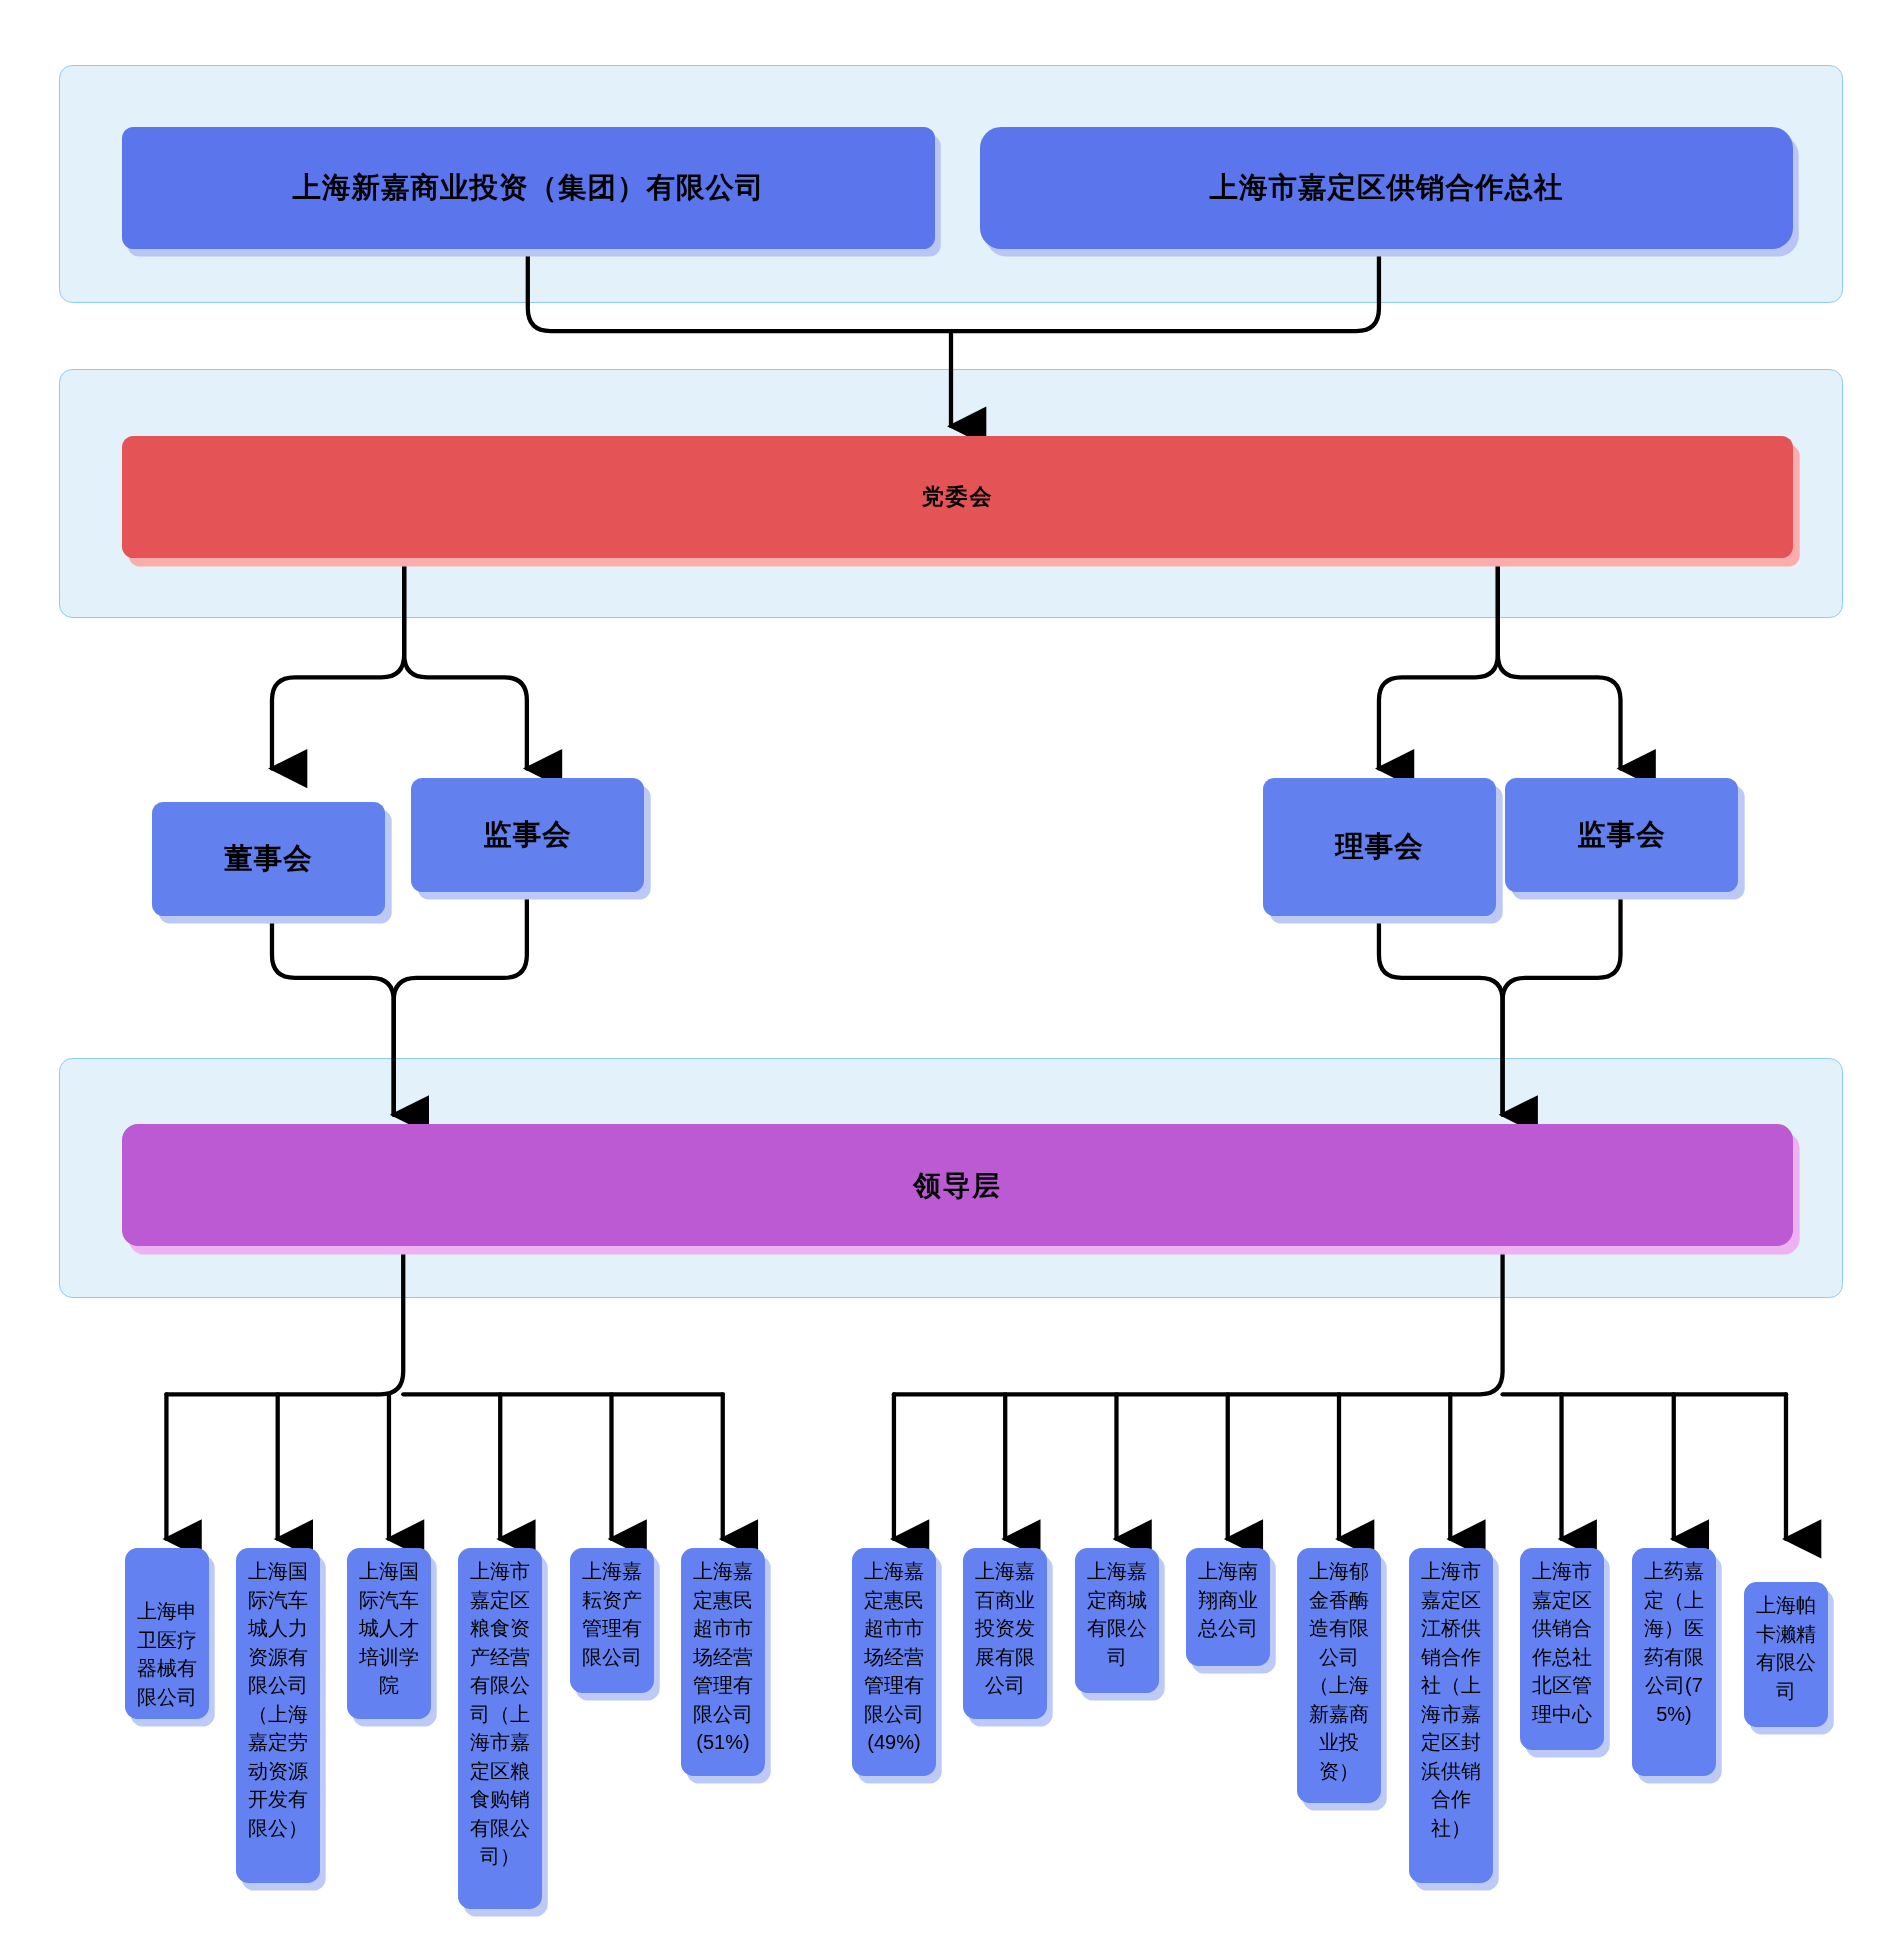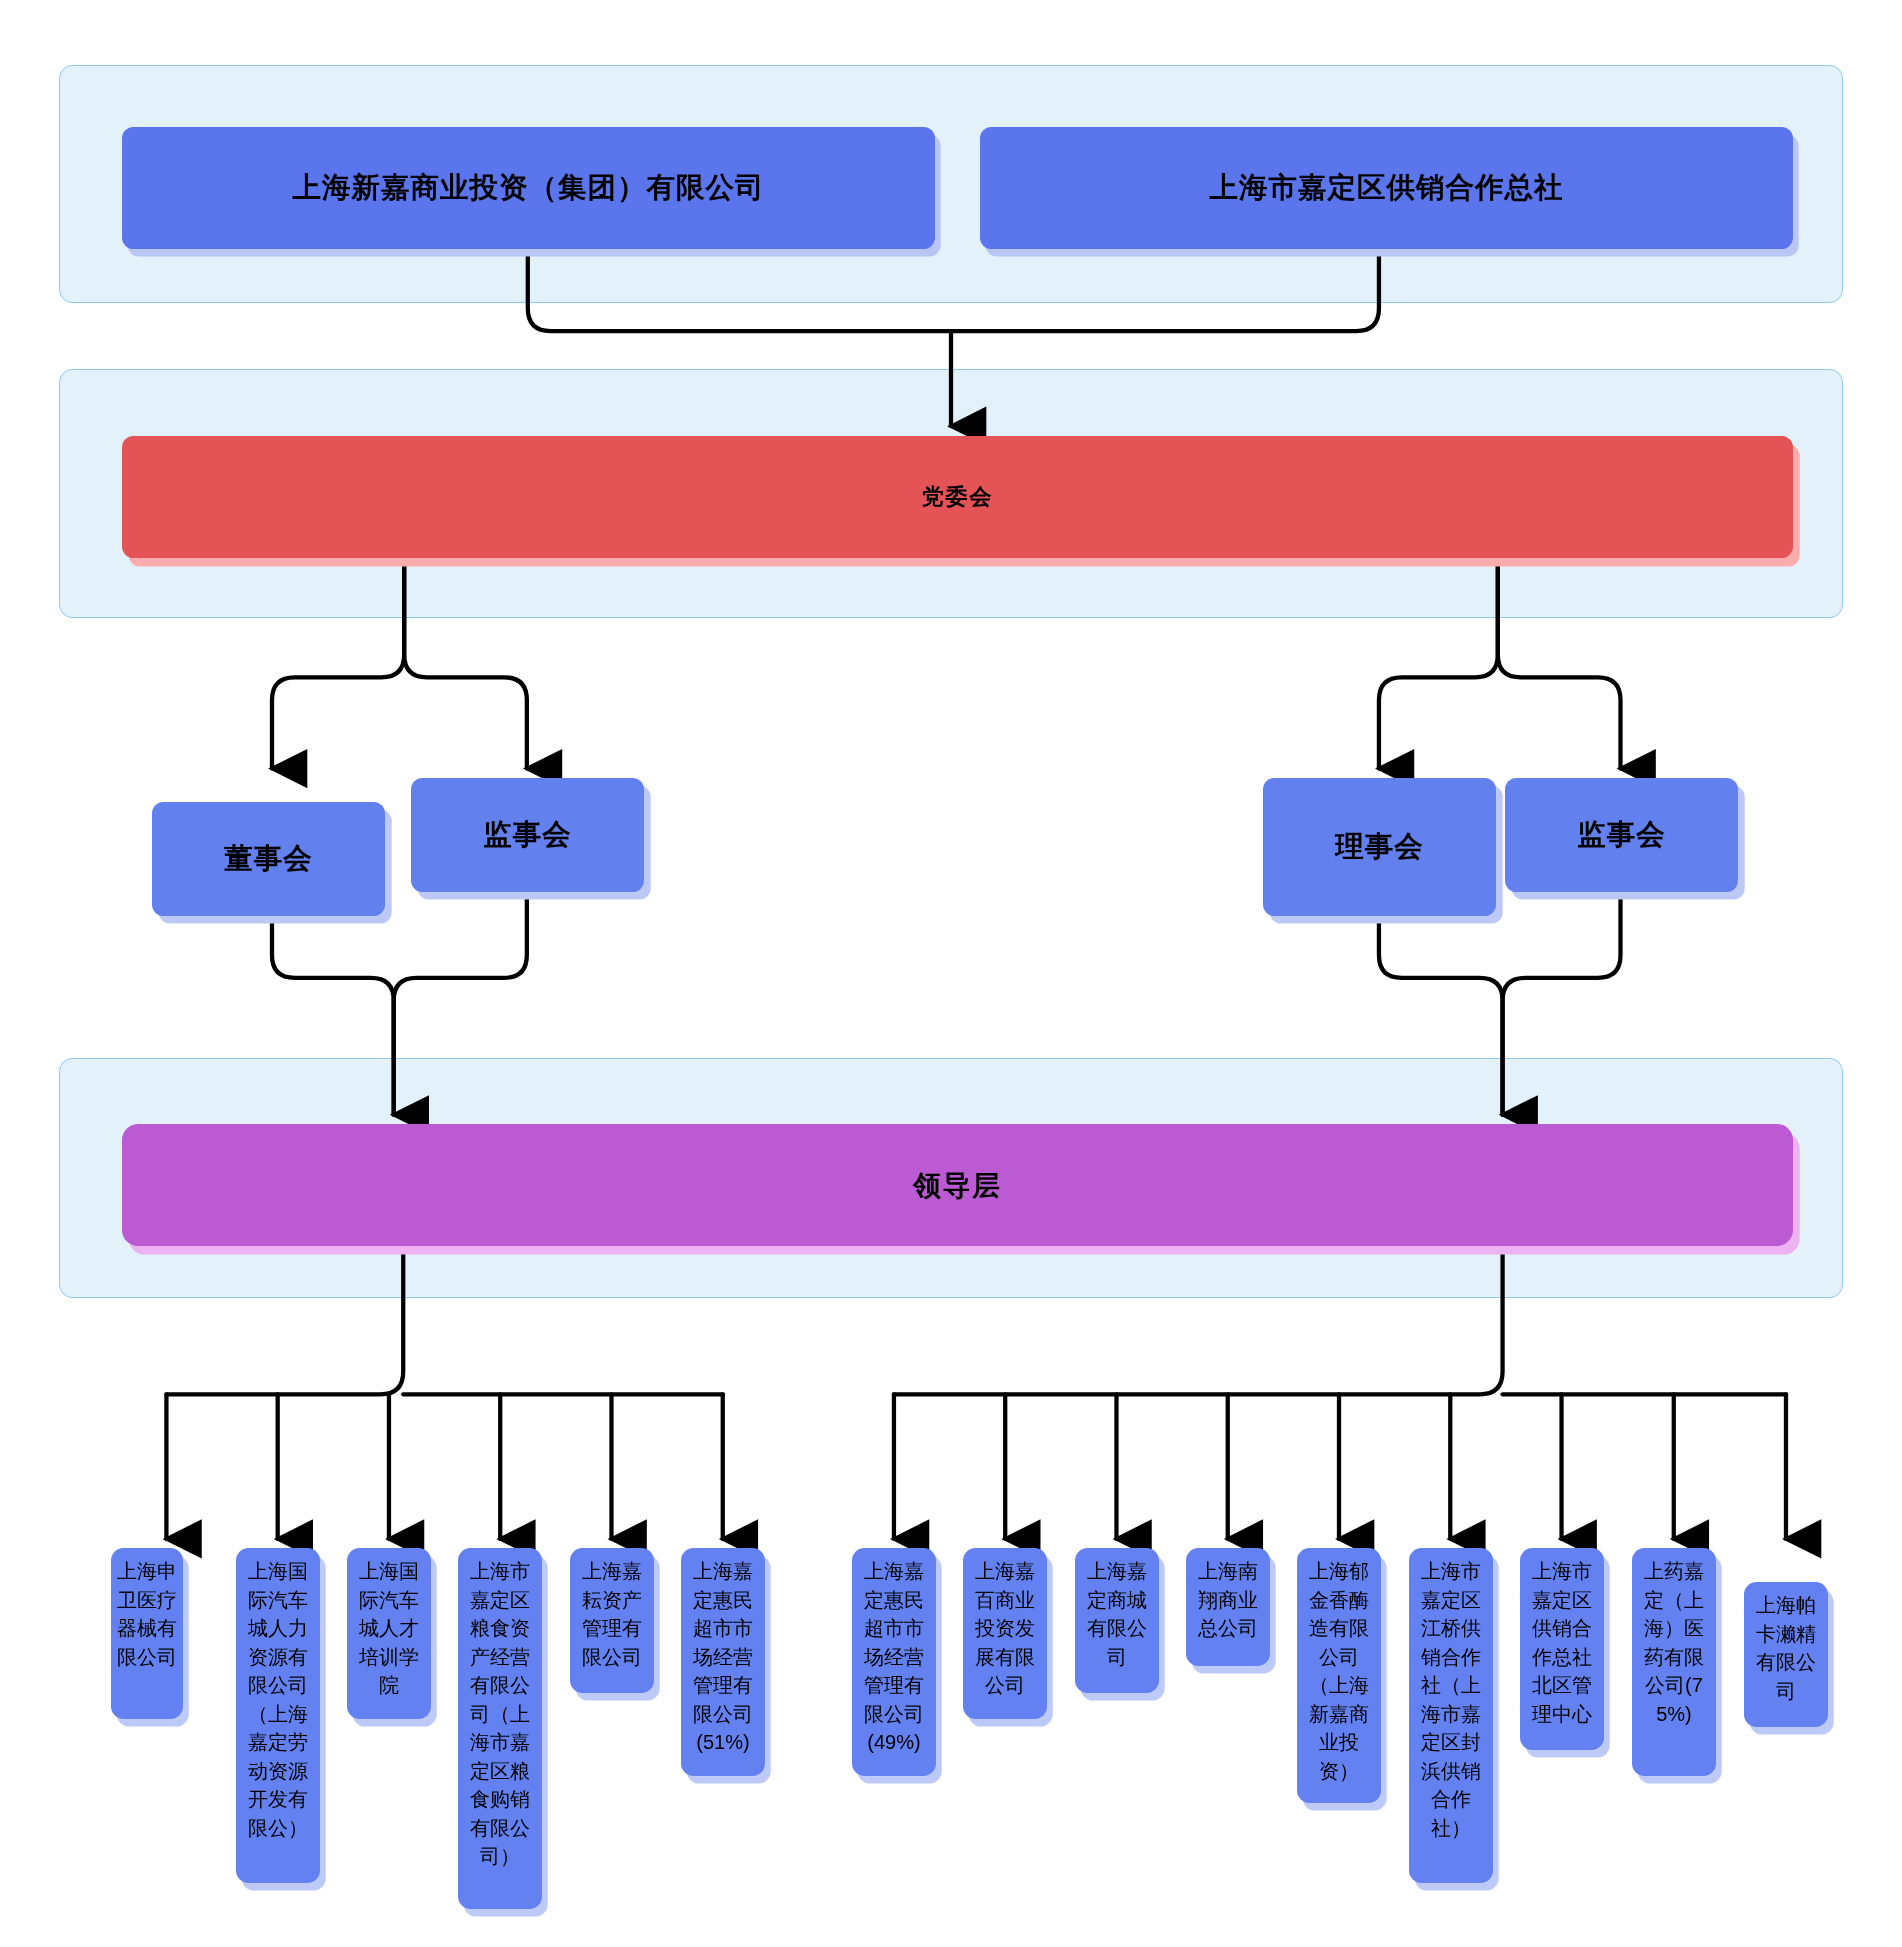--- a/index.html
+++ b/index.html
@@ -157,21 +157,21 @@
       <path d="M 1525 1466 L 1525 1490 L 1525 1618" marker-end="url(#arrow)"></path>
       <path d="M 1642 1466 L 1642 1490 L 1642 1618" marker-end="url(#arrow)"></path>
       <path d="M 1760 1466 L 1760 1490 L 1760 1618" marker-end="url(#arrow)"></path>
       <path d="M 1878 1466 L 1878 1490 L 1878 1618" marker-end="url(#arrow)"></path>
     </g>
   </svg>
 
   <div class="node blue-top" style="left:122px; top:127px; width:813px; height:122px;">
     <span class="lbl">上海新嘉商业投资（集团）有限公司</span>
   </div>
-  <div class="node blue-top" style="left:980px; top:127px; width:813px; height:122px;">
+  <div class="node blue-top" style="left:980px; top:127px; width:813px; height:122px;border-radius:21px;">
     <span class="lbl">上海市嘉定区供销合作总社</span>
   </div>
 
   <div class="node red-bar" style="left:122px; top:436px; width:1671px; height:122px;">
     <span class="lbl">党委会</span>
   </div>
 
   <div class="node blue-mid" style="left:152px; top:802px; width:233px; height:114px;">
     <span class="lbl">董事会</span>
   </div>
@@ -182,21 +182,21 @@
     <span class="lbl">理事会</span>
   </div>
   <div class="node blue-mid" style="left:1505px; top:778px; width:233px; height:114px;">
     <span class="lbl">监事会</span>
   </div>
 
   <div class="node purple-bar" style="left:122px; top:1124px; width:1671px; height:122px;">
     <span class="lbl">领导层</span>
   </div>
 
-  <div class="node leaf" style="left:111px; top:1548px; width:72px; height:171px;">
+  <div class="node leaf" style="left:125px; top:1548px; width:84px; height:171px;align-items:flex-end;">
     <span class="lbl">上海申卫医疗器械有限公司</span>
   </div>
   <div class="node leaf" style="left:236px; top:1548px; width:84px; height:335px;">
     <span class="lbl">上海国际汽车城人力资源有限公司（上海嘉定劳动资源开发有限公）</span>
   </div>
   <div class="node leaf" style="left:347px; top:1548px; width:84px; height:171px;">
     <span class="lbl">上海国际汽车城人才培训学院</span>
   </div>
   <div class="node leaf" style="left:458px; top:1548px; width:84px; height:361px;">
     <span class="lbl">上海市嘉定区粮食资产经营有限公司（上海市嘉定区粮食购销有限公司）</span>

